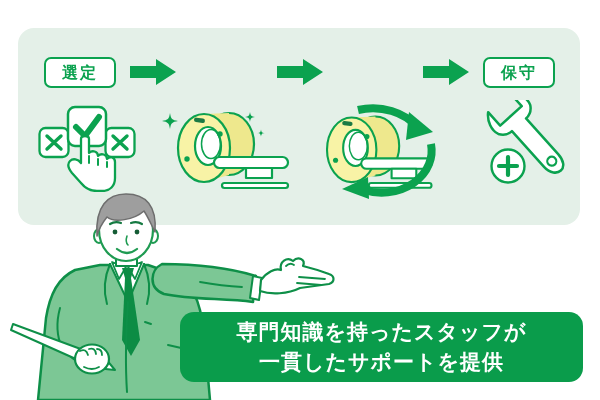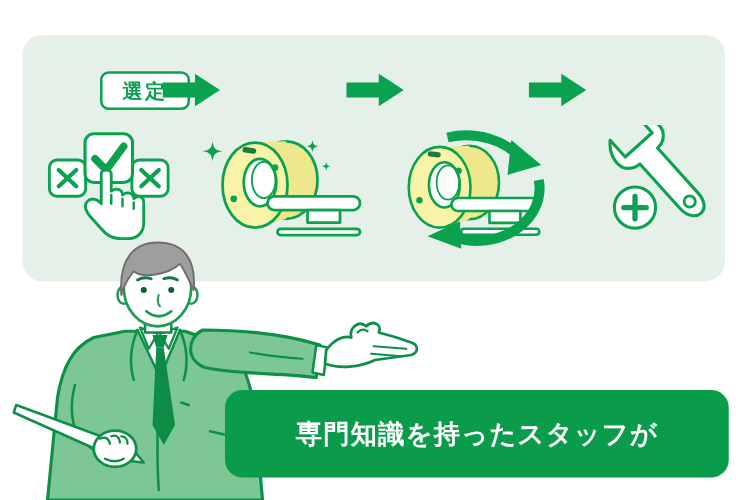--- a/index.html
+++ b/index.html
@@ -15,21 +15,21 @@
   }
   html,body{margin:0;padding:0;}
   body{font-family:"DejaVu Sans","Liberation Sans",sans-serif;background:#fff;}
   .stage{position:relative;width:600px;height:400px;background:#fff;overflow:hidden;}
 
   .panel{position:absolute;left:18px;top:28px;width:562px;height:197px;
          background:var(--panel);border-radius:16px;}
 
   .step-box{position:absolute;top:57px;width:72px;height:31px;box-sizing:border-box;
             background:#fff;border:2px solid var(--green);border-radius:7px;
-            display:flex;align-items:center;justify-content:center;margin-left:36px;}
+            display:flex;align-items:center;justify-content:center;}
   .step-box span{color:var(--green);font-weight:700;font-size:16px;letter-spacing:2px;line-height:1;}
   .sb1{left:44px}.sb2{left:190px}.sb3{left:337px}.sb4{left:483px}
 
   .flow-arrow{position:absolute;top:59px;width:46px;height:26px;}
   .fa1{left:130px}.fa2{left:277px}.fa3{left:423px}
 
   .icon{position:absolute;}
   .ic-select{left:38px;top:100px;}
   .ic-ct{left:158px;top:104px;}
   .ic-cycle{left:306px;top:100px;}
@@ -44,20 +44,23 @@
 </style>
 </head>
 <body>
 
 <div class="stage">
 
   <div class="panel"></div>
 
   <div class="step-box sb1">
     <span>選定</span>
+  </div>
+  <div class="step-box sb4">
+    <span>保守</span>
   </div>
 
   <svg class="flow-arrow fa1" viewBox="0 0 46 26">
     <polygon points="0,7 26,7 26,0 46,13 26,26 26,19 0,19" fill="#0ba24f"></polygon>
   </svg>
   <svg class="flow-arrow fa2" viewBox="0 0 46 26">
     <polygon points="0,7 26,7 26,0 46,13 26,26 26,19 0,19" fill="#0ba24f"></polygon>
   </svg>
   <svg class="flow-arrow fa3" viewBox="0 0 46 26">
     <polygon points="0,7 26,7 26,0 46,13 26,26 26,19 0,19" fill="#0ba24f"></polygon>
@@ -155,15 +158,16 @@
     <path d="M97,46 C95,16 108,4 126,4 C146,4 157,16 155,42 C151,34 148,27 144,21 C134,30 114,33 107,27 C103,32 99,38 97,46 Z" fill="#9e9e9e" stroke="#6e6e6e" stroke-width="1.5"></path>
     <path d="M110,34 Q115,31 121,33 M131,33 Q137,31 142,34" stroke="#157a42" stroke-width="2.2"></path>
     <circle cx="115" cy="42" r="2.4" fill="#155c35"></circle>
     <circle cx="137" cy="42" r="2.4" fill="#155c35"></circle>
     <path d="M127,46 Q125,52 128,55" stroke="#1f9b52" stroke-width="1.6"></path>
     <path d="M117,59 Q127,67 137,59" stroke="#1f9b52" stroke-width="2.2"></path>
   </svg>
 
   <div class="banner">
     <div>専門知識を持ったスタッフが</div>
+    <div>一貫したサポートを提供</div>
   </div>
 
 </div>
 
 </body></html>

